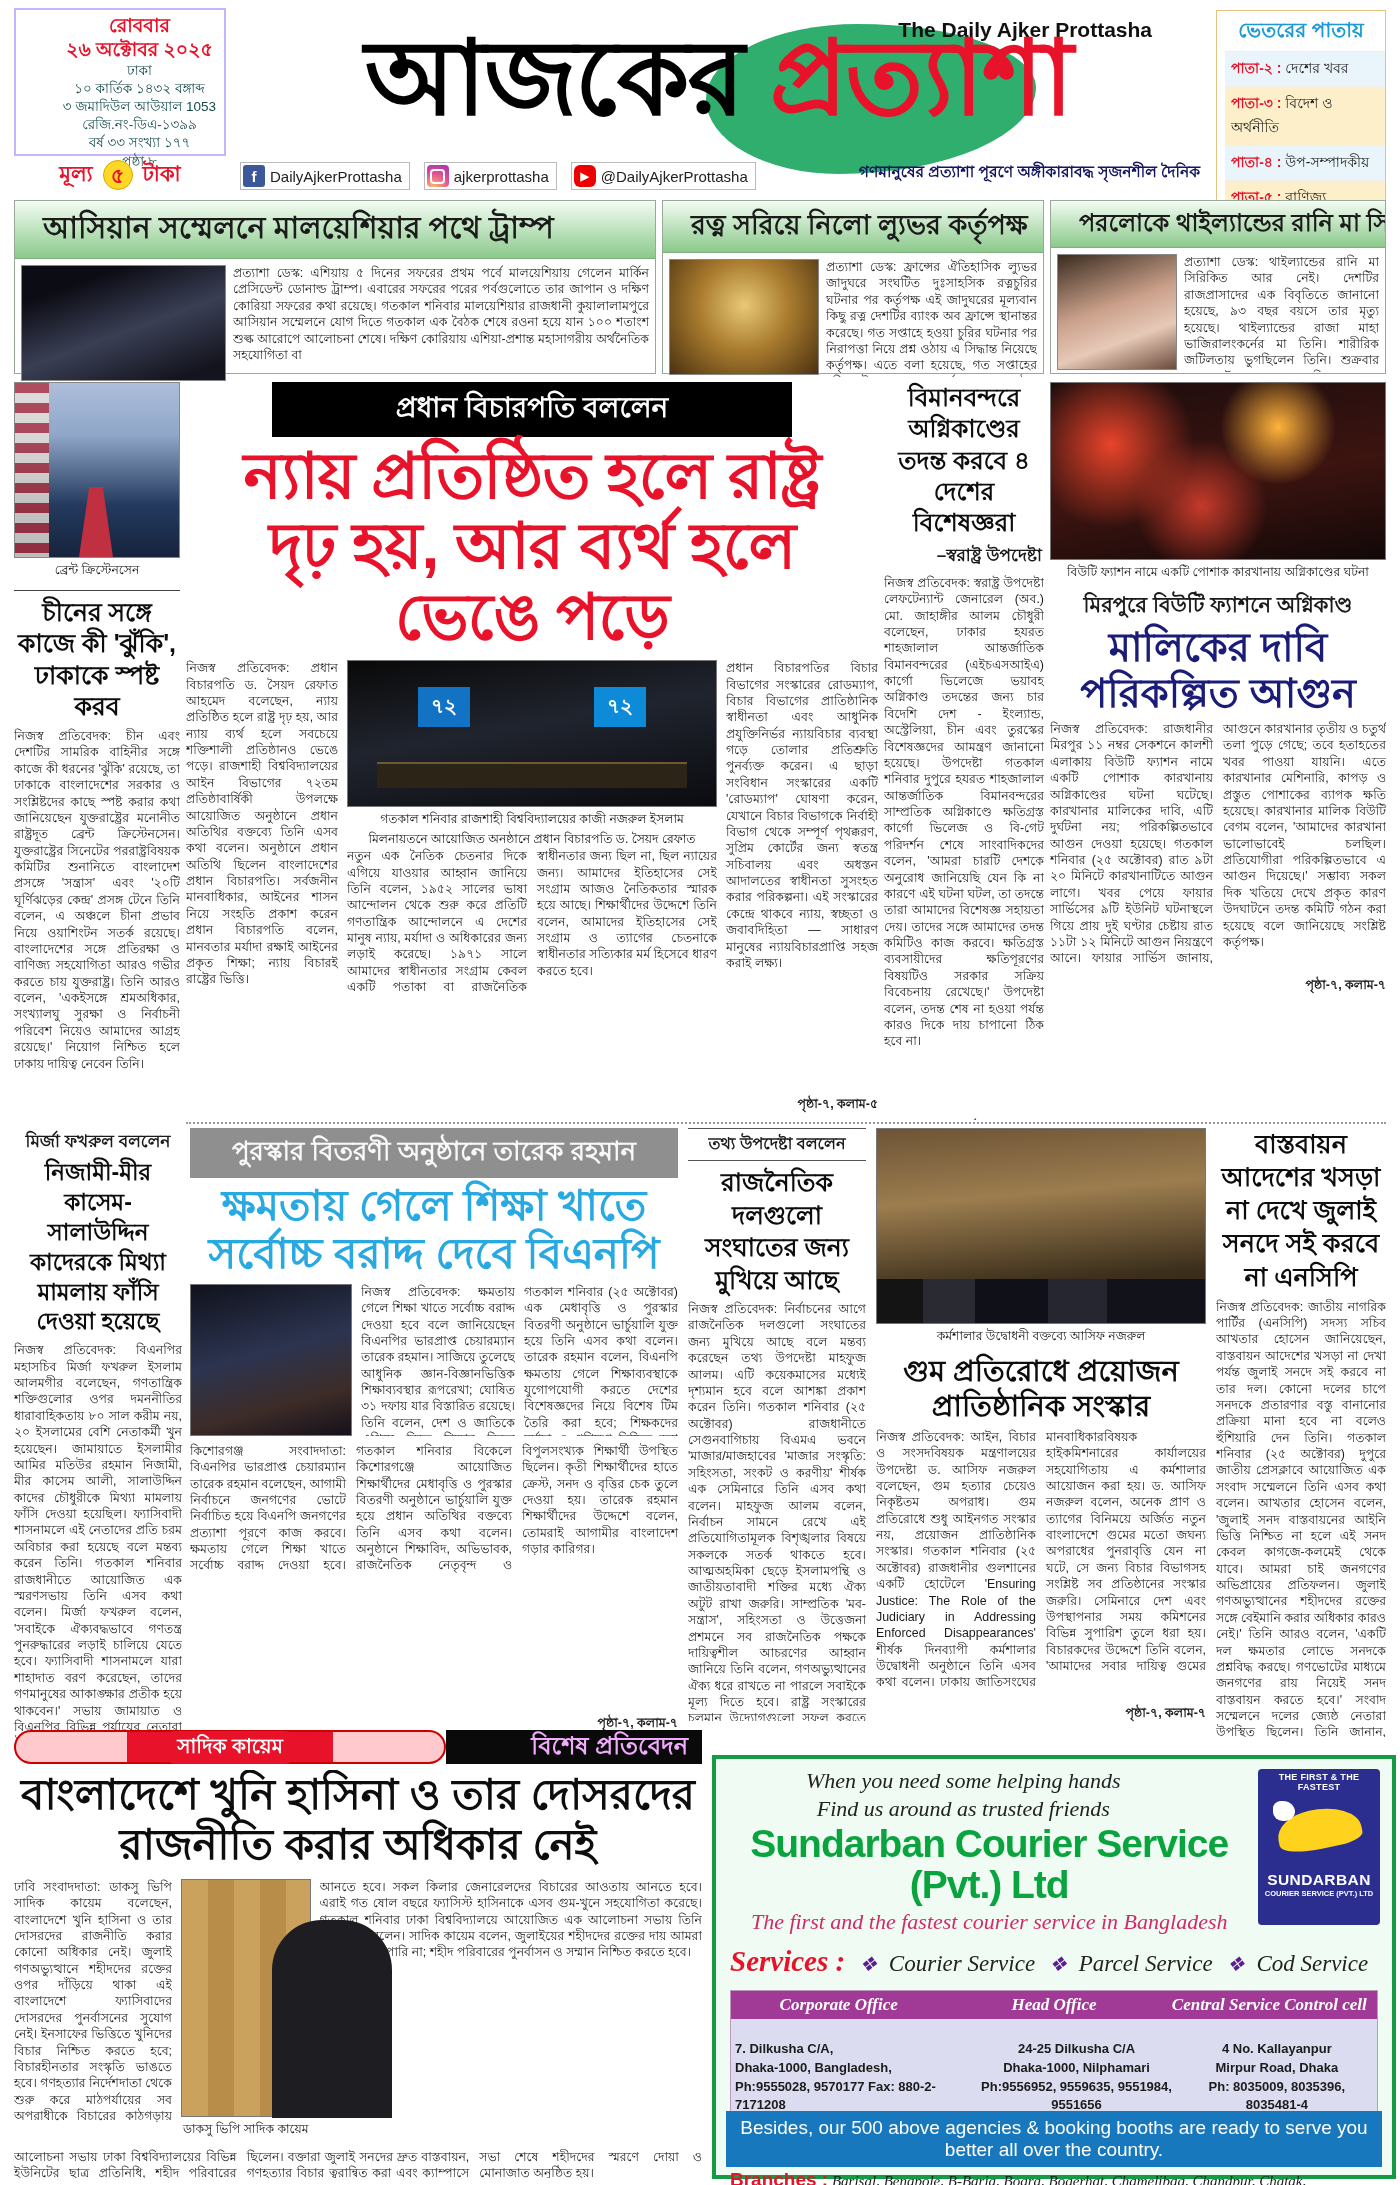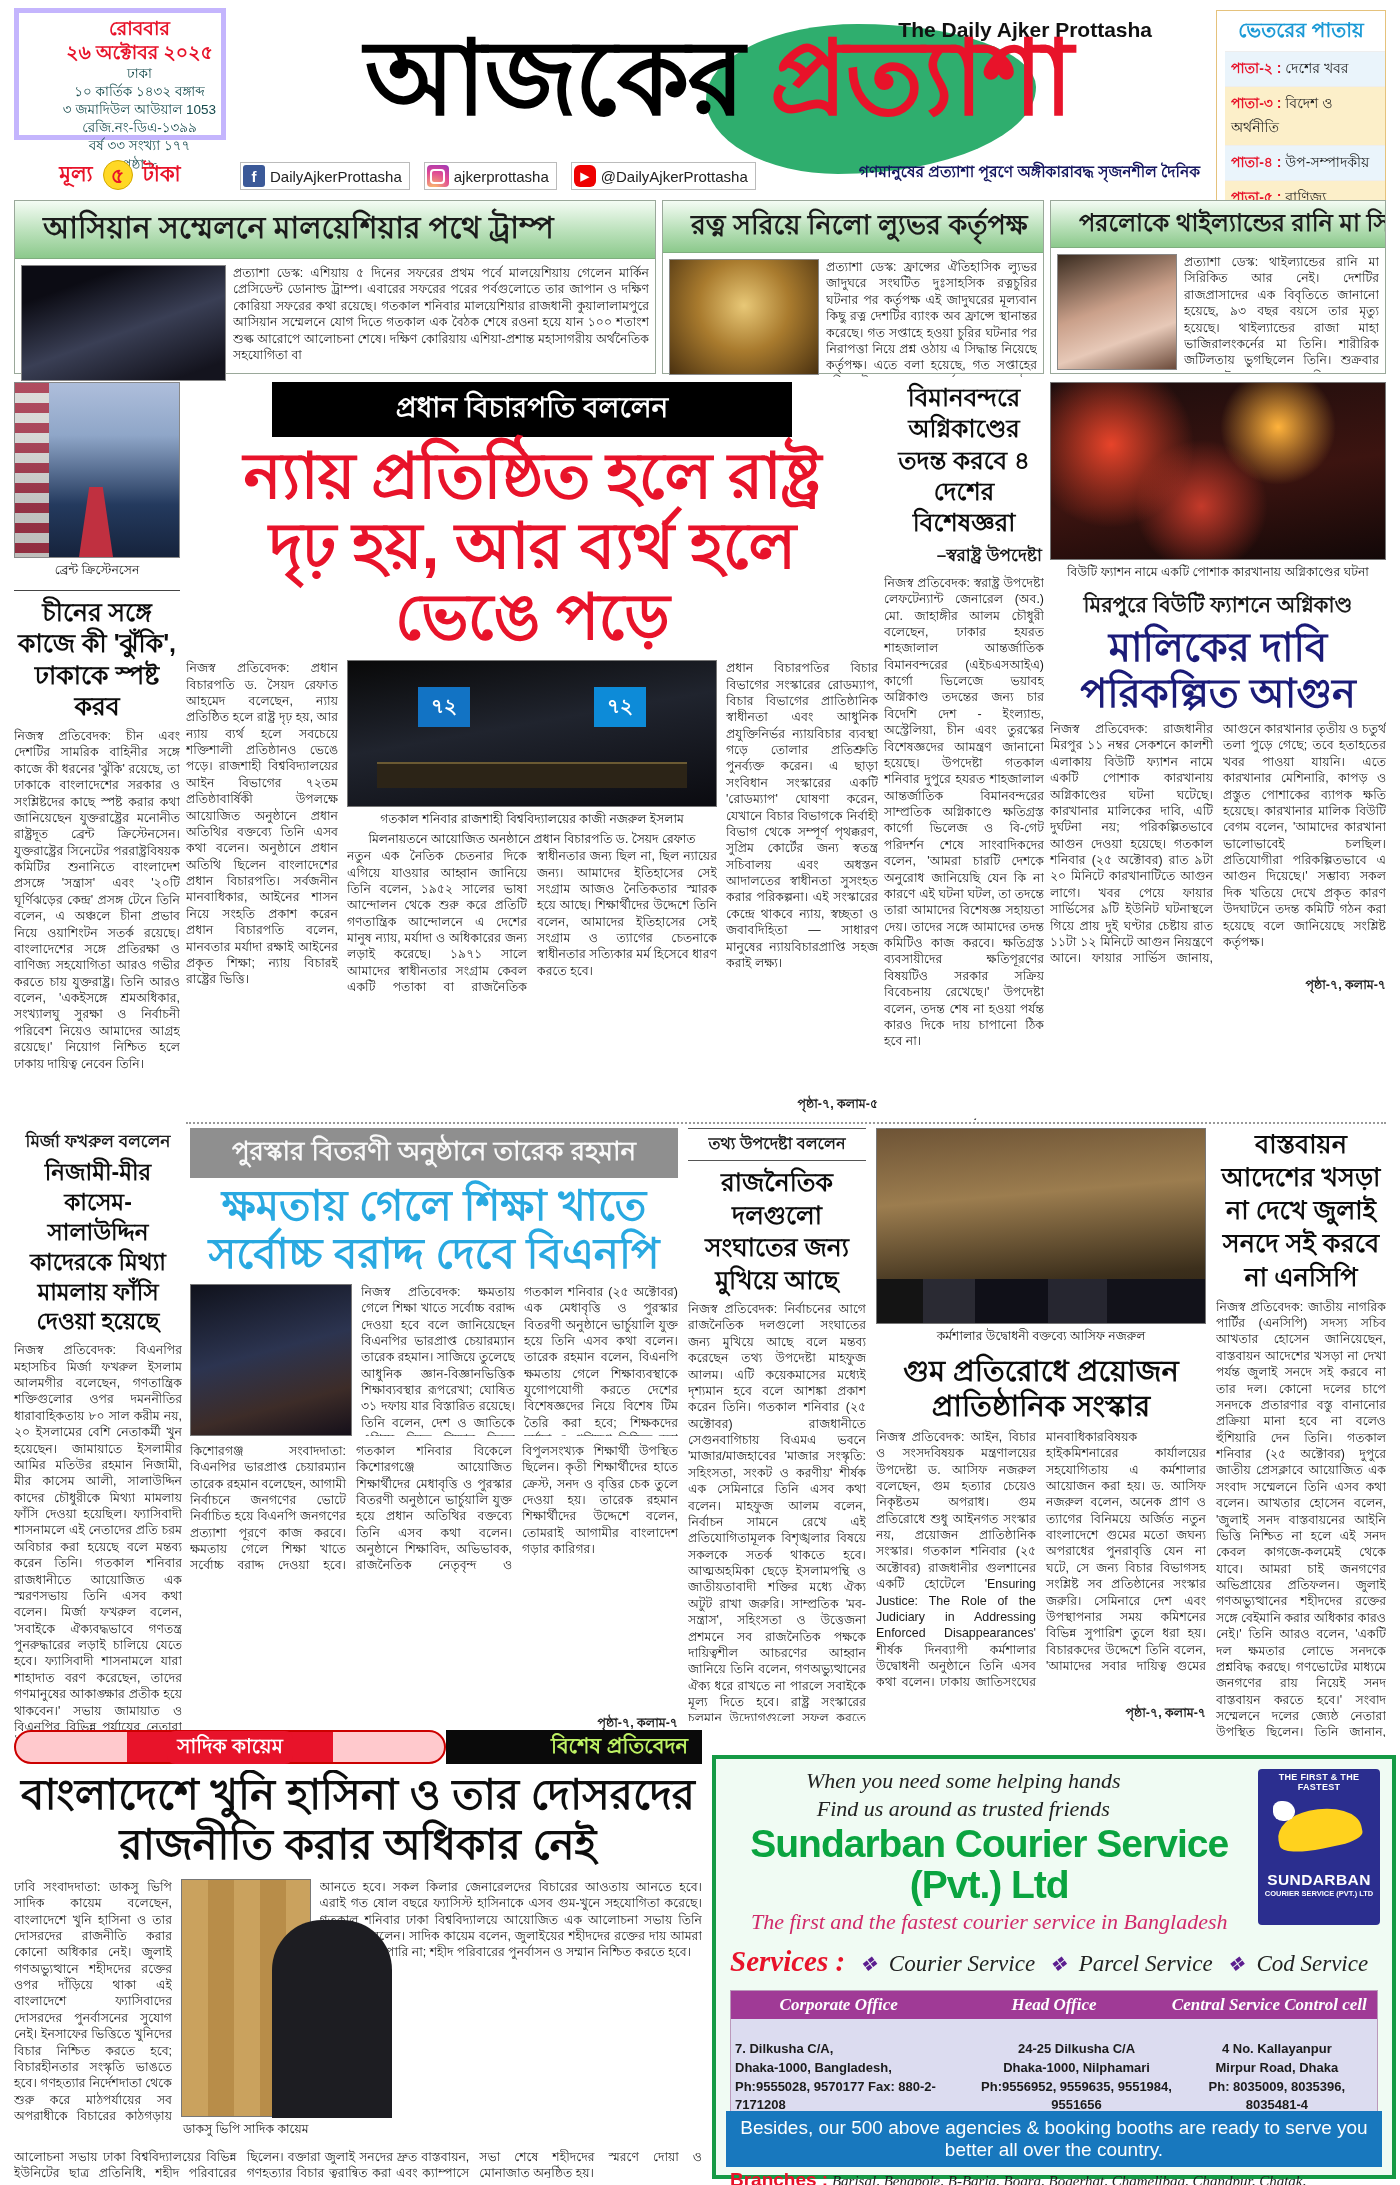--- a/index.html
+++ b/index.html
@@ -7,21 +7,21 @@
   body { height:2185px; position:relative; background:#fff; color:#1b1b1b;
          font-family:"Liberation Sans", sans-serif; overflow:hidden; }
   .abs { position:absolute; }
   .j { text-align:justify; line-height:1.32; font-size:12.4px; }
   .ref { font-weight:bold; font-size:12.5px; text-align:right; padding-top:3px; }
   .cap { font-size:12.3px; text-align:center; padding:3px 2px; color:#111; }
   .hl { font-weight:800; text-align:center; color:#0d0d0d; }
   .clip { overflow:hidden; }
 
   
-  .date-box { left:14px; top:8px; width:212px; height:132px; border:5px solid #c4b5fd;
+  .date-box { left:14px; top:8px; width:212px; height:148px; border:2px solid #c4b5fd;
               text-align:center; padding-top:4px;padding-left:39px; }
   .date-box .red { color:#e8132a; font-weight:bold; font-size:19px; line-height:1.25; }
   .date-box .ln { font-size:13.5px; color:#14494b; line-height:1.35; }
   .price { left:14px; top:158px; width:212px; text-align:center; color:#e8132a;
            font-weight:bold; font-size:21px; }
   .price .coin { display:inline-block; width:30px; height:30px; line-height:30px; border-radius:50%;
                  background:#ffd825; color:#e8132a; text-align:center; margin:0 4px; vertical-align:middle;
                  border:1px solid #d4a900; }
   .masthead { left:236px; top:6px; width:964px; height:192px; }
   .mast-en { position:absolute; right:48px; top:12px; font-size:21px; font-weight:bold; color:#111; }
@@ -124,21 +124,21 @@
   .gum-body { column-count:2; column-gap:10px; height:272px; }
   .col-ncp { left:1216px; top:1128px; width:170px; height:610px; }
   .ncp-hl { font-size:25.5px; line-height:1.3; margin-bottom:5px; }
 
   
   .sadiq-kickers { left:14px; top:1730px; width:688px; display:flex; height:34px; }
   .capsule { flex:0 0 432px; background:linear-gradient(90deg,#ffc9cd 0 26%,#e8132a 26% 74%,#ffc9cd 74% 100%);
              background-color:#e8132a; border:2px solid #c00; border-radius:17px; color:#fff; font-weight:800;
              font-size:20px; display:flex; align-items:center; justify-content:center; }
   .capsule span { background:#e8132a; padding:0 10px; border-radius:8px; }
-  .blackbar { flex:1; background:#0a0a0a; color:#bef264; font-weight:800; font-size:21px;
+  .blackbar { flex:1; background:#0a0a0a; color:#f0abfc; font-weight:800; font-size:24px;
               display:flex; align-items:center; justify-content:flex-end; padding-right:14px; }
   .sadiq { left:14px; top:1770px; width:688px; height:408px; }
   .sadiq-hl { font-size:42px; line-height:1.2; }
   .sadiq-row { display:flex; gap:9px; margin-top:8px; }
   .sadiq-colA { flex:0 0 158px; } .sadiq-colB { flex:1; }
   .ph-sadiq { flex:0 0 300px; height:238px; border:1px solid #777; position:relative;
      background:repeating-linear-gradient(90deg,#caa25e 0 26px,#b88d49 26px 52px); }
   .ph-sadiq::after { content:""; position:absolute; left:90px; top:40px; width:120px; height:198px;
      background:#1d1d22; border-radius:50px 50px 0 0; }
   .sadiq-bottom { column-count:3; column-gap:10px; height:104px; margin-top:6px; }

